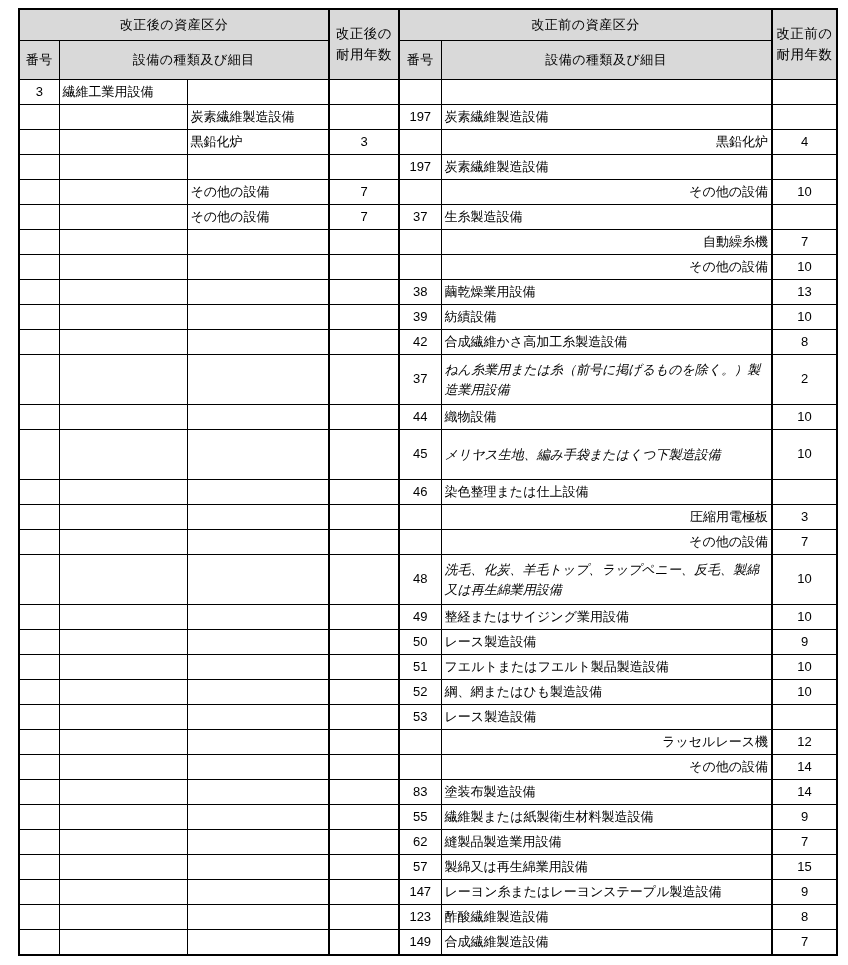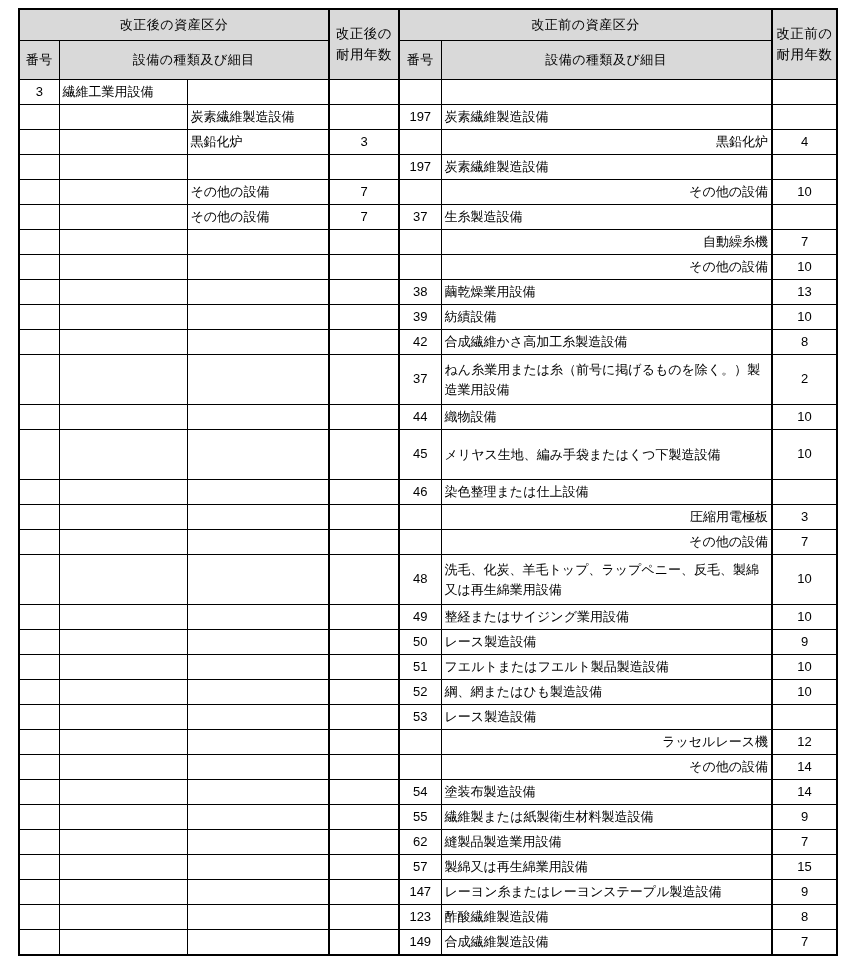--- a/index.html
+++ b/index.html
@@ -52,21 +52,21 @@
   thead th.stack span{display:block;}
   
   .sep-l{border-left:2px solid #000 !important;}
   
   tbody tr{height:25px;}
   tbody tr.tall{height:50px;}
   td.num{text-align:center;font-size:13.5px;}
   td.yrs{text-align:center;font-size:13.5px;}
   td.txt{text-align:left;}
   td.txt.right{text-align:right;}
-  td.txt.two{white-space:normal;line-height:1.55;padding-top:1px;}
+  td.txt.two{white-space:normal;line-height:1.55;padding-top:1px;font-style:italic;}
   
   col.c-numn{width:40px;}
   col.c-cat{width:128px;}
   col.c-det{width:142px;}
   col.c-yrn{width:70px;}
   col.c-numo{width:42px;}
   col.c-deto{width:331px;}
   col.c-yro{width:65px;}
 </style>
 </head>
@@ -330,21 +330,21 @@
           <td class="yrs sep-l"></td>
           <td class="num sep-l"></td>
           <td class="txt right">その他の設備</td>
           <td class="yrs sep-l">14</td>
         </tr>
         <tr>
           <td class="num"></td>
           <td class="txt"></td>
           <td class="txt"></td>
           <td class="yrs sep-l"></td>
-          <td class="num sep-l">54</td>
+          <td class="num sep-l">83</td>
           <td class="txt">塗装布製造設備</td>
           <td class="yrs sep-l">14</td>
         </tr>
         <tr>
           <td class="num"></td>
           <td class="txt"></td>
           <td class="txt"></td>
           <td class="yrs sep-l"></td>
           <td class="num sep-l">55</td>
           <td class="txt">繊維製または紙製衛生材料製造設備</td>

